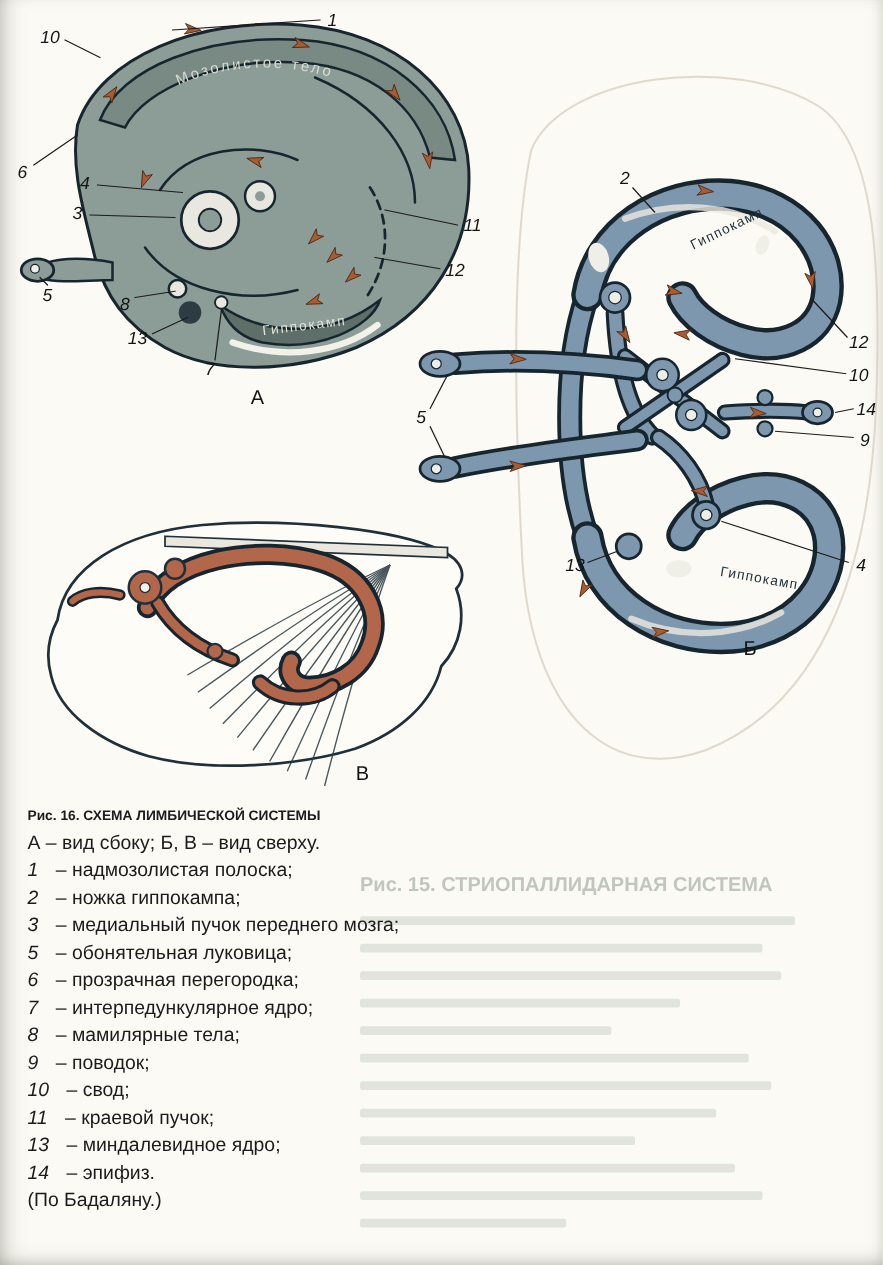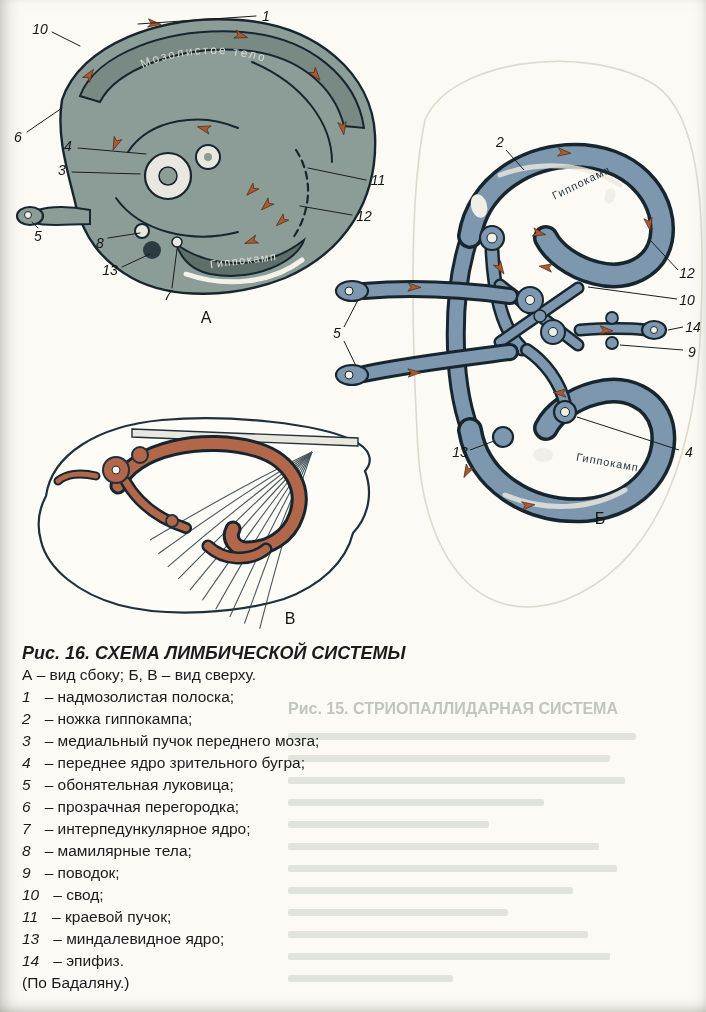--- a/index.html
+++ b/index.html
@@ -21,21 +21,21 @@
   .hiplab-b{font:11px "Liberation Sans",sans-serif;letter-spacing:1px;fill:#1f2f38;}
   .ln{stroke:#1c1c1c;stroke-width:1;}
   .dk{stroke:#17262e;fill:none;stroke-linecap:round;stroke-linejoin:round;}
   .bl{stroke:#7c97ae;fill:none;stroke-linecap:round;stroke-linejoin:round;}
   .rs{stroke:#b2674a;fill:none;stroke-linecap:round;stroke-linejoin:round;}
   .arrow{fill:#a85c34;stroke:#53280f;stroke-width:.7;}
 
   
   .caption{position:absolute;left:22px;top:642px;width:640px;
     font-size:15.5px;line-height:22px;z-index:2;}
-  .cap-title{font-size:18px;font-weight:bold;font-style:italic;}
+  .cap-title{font-size:11px;font-weight:bold;}
   .legend-row{white-space:nowrap;}
   .legend-num{font-style:italic;}
   .legend-text{margin-left:14px;}
 
   
   .bleed{position:absolute;left:288px;top:700px;width:366px;z-index:1;
     filter:blur(.6px);pointer-events:none;}
   .bleed-head{color:rgba(104,120,104,.40);font-weight:bold;font-size:16px;}
   .bleed-bar{height:7px;background:rgba(125,140,125,.20);margin:15px 0;border-radius:2px;}
 </style>
@@ -315,21 +315,20 @@
     <div class="bleed-bar" style="width:45%"></div>
   </div>
 
   <div class="caption">
     <div class="cap-title">Рис. 16. СХЕМА ЛИМБИЧЕСКОЙ СИСТЕМЫ</div>
     <div class="cap-views">А – вид сбоку; Б, В – вид сверху.</div>
 
     <div class="legend-row"><span class="legend-num">1</span><span class="legend-text">– надмозолистая полоска;</span></div>
     <div class="legend-row"><span class="legend-num">2</span><span class="legend-text">– ножка гиппокампа;</span></div>
     <div class="legend-row"><span class="legend-num">3</span><span class="legend-text">– медиальный пучок переднего мозга;</span></div>
-    <div class="legend-row"><span class="legend-num">4</span><span class="legend-text">– переднее ядро зрительного бугра;</span></div>
     <div class="legend-row"><span class="legend-num">5</span><span class="legend-text">– обонятельная луковица;</span></div>
     <div class="legend-row"><span class="legend-num">6</span><span class="legend-text">– прозрачная перегородка;</span></div>
     <div class="legend-row"><span class="legend-num">7</span><span class="legend-text">– интерпедункулярное ядро;</span></div>
     <div class="legend-row"><span class="legend-num">8</span><span class="legend-text">– мамилярные тела;</span></div>
     <div class="legend-row"><span class="legend-num">9</span><span class="legend-text">– поводок;</span></div>
     <div class="legend-row"><span class="legend-num">10</span><span class="legend-text">– свод;</span></div>
     <div class="legend-row"><span class="legend-num">11</span><span class="legend-text">– краевой пучок;</span></div>
     <div class="legend-row"><span class="legend-num">13</span><span class="legend-text">– миндалевидное ядро;</span></div>
     <div class="legend-row"><span class="legend-num">14</span><span class="legend-text">– эпифиз.</span></div>
 

